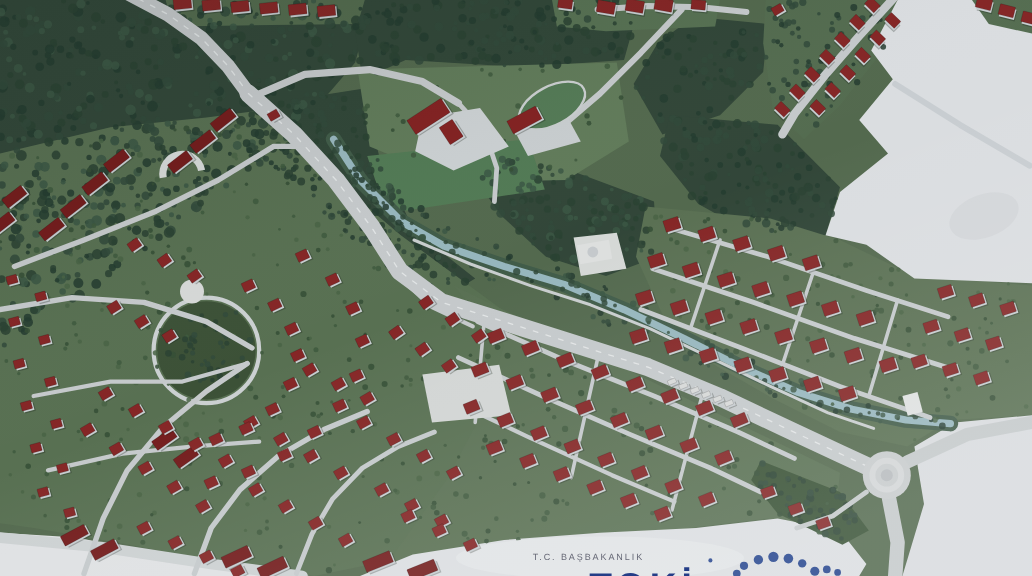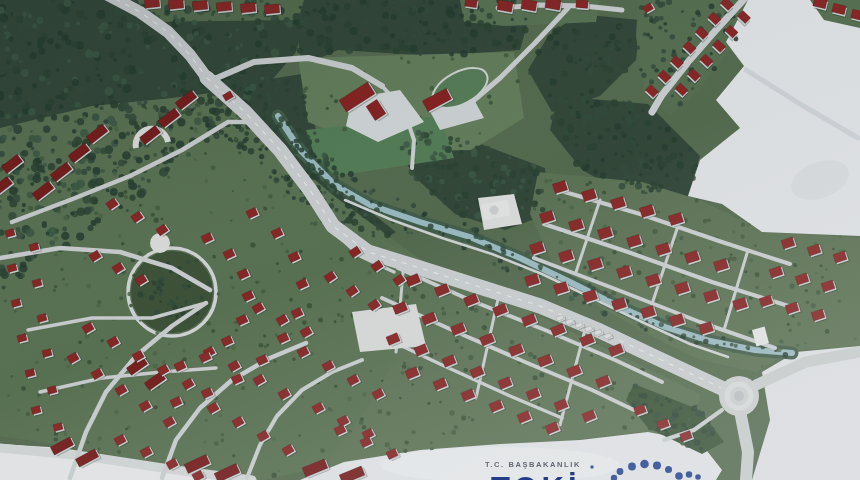--- a/index.html
+++ b/index.html
@@ -5,22 +5,22 @@
   html,body{margin:0;padding:0;background:#222;}
   .photo{
     position:relative;width:860px;height:480px;overflow:hidden;
     background:#d8dce0;
     filter: blur(0.45px) saturate(0.9) contrast(0.96) brightness(1.01);
     font-family:"Liberation Sans", sans-serif;
   }
   .photo svg.map{position:absolute;left:0;top:0;}
   .logo{position:absolute;left:0;top:0;width:100%;height:100%;pointer-events:none;}
   .logo-line1{
-    position:absolute;left:458px;top:460px;width:150px;text-align:center;
-    font-size:7.5px;font-weight:bold;letter-spacing:1.6px;color:#4b4e60;
+    position:absolute;left:444px;top:460px;width:150px;text-align:left;
+    font-size:7.5px;font-weight:normal;letter-spacing:1.6px;color:#4b4e60;
     opacity:.85;white-space:nowrap;
   }
   .logo-line2{
     position:absolute;left:491px;top:473px;
     font-size:31px;line-height:1;font-weight:bold;letter-spacing:4px;
     color:#1d3a8e;white-space:nowrap;
   }
   .logo-dots{position:absolute;left:583px;top:454px;}
 </style>
 </head>

